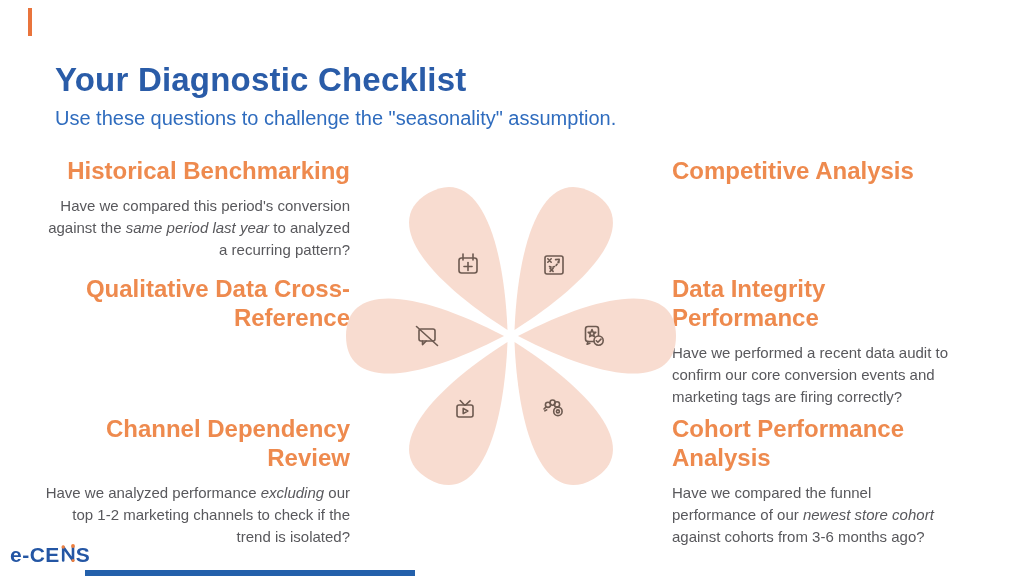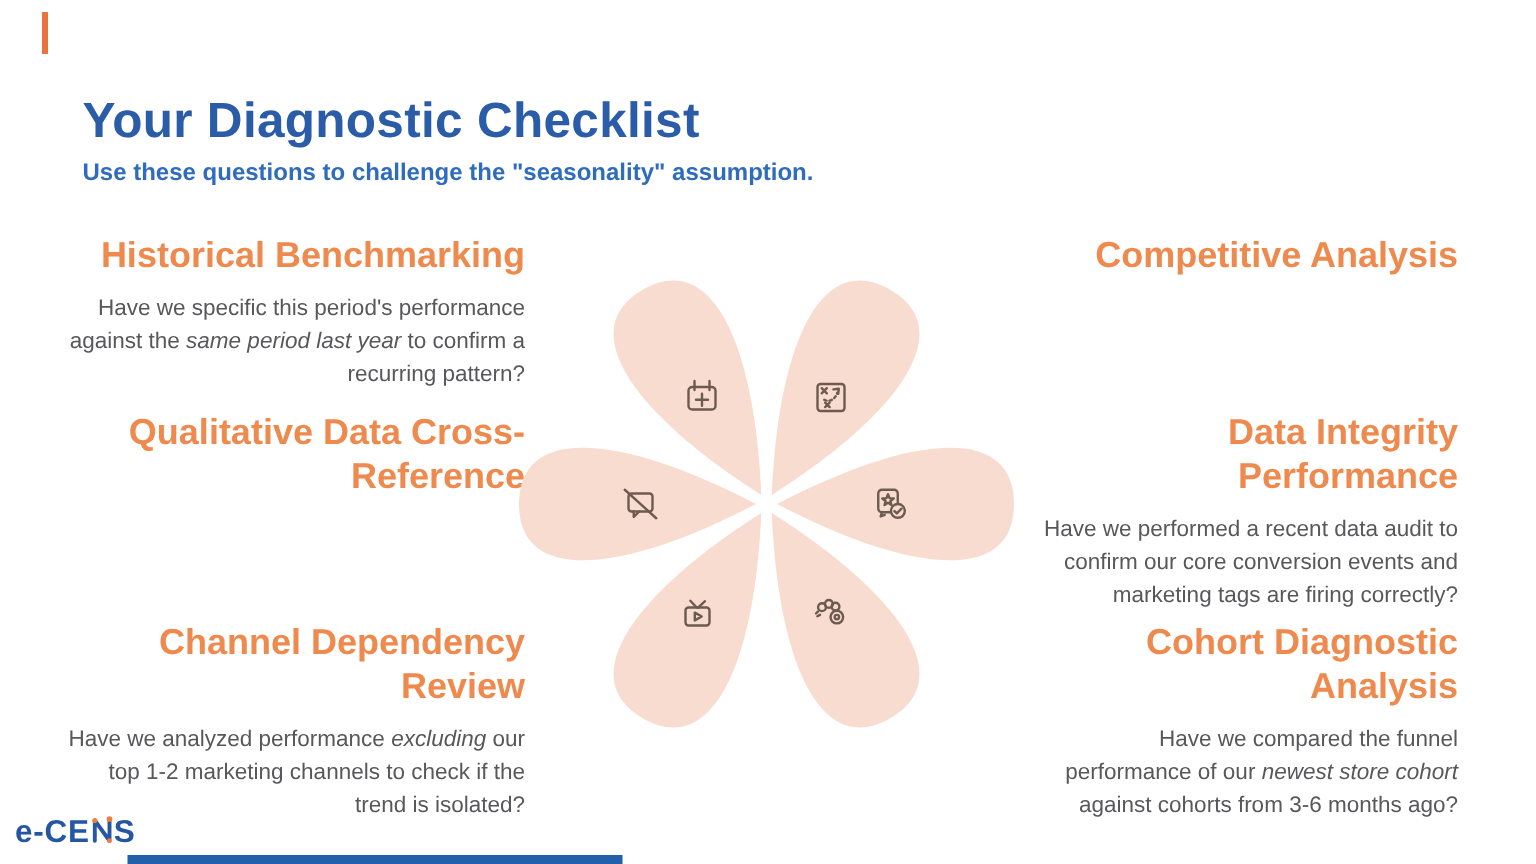--- a/index.html
+++ b/index.html
@@ -10,28 +10,28 @@
   *{box-sizing:border-box;margin:0;padding:0}
   html,body{width:1024px;height:576px}
   body{font-family:"Liberation Sans",sans-serif;background:#ffffff;position:relative;overflow:hidden}
   .stage{position:absolute;inset:0;width:868px;height:576px;background:#fff}
 
   .accent-tick{position:absolute;left:28px;top:8px;width:4px;height:28px;background:var(--accent-orange)}
   .accent-bar{position:absolute;left:85px;bottom:0;width:330px;height:6px;background:var(--accent-blue)}
 
   .header{position:absolute;left:55px;top:60px;width:900px}
   .title{font-size:33px;line-height:1.2;font-weight:700;color:var(--title-blue);letter-spacing:.2px}
-  .subtitle{margin-top:7px;font-size:16px;font-weight:700;color:var(--subtitle-blue)}
+  .subtitle{margin-top:7px;font-size:20px;font-weight:400;color:var(--subtitle-blue)}
 
   .blk{position:absolute}
   .blk h3{font-size:24px;font-weight:700;color:var(--heading-orange);line-height:1.2;margin-bottom:9px}
   .blk p{font-size:15px;line-height:1.47;color:var(--body-gray)}
   .blk p em{font-style:italic}
   .blk.left{left:45px;width:305px;text-align:right}
-  .blk.right{left:688px;width:284px;text-align:right}
+  .blk.right{left:672px;width:284px;text-align:left}
   .blk.r1{top:157px}.blk.r2{top:275px}.blk.r3{top:415px}
 
   .flower{position:absolute;left:341px;top:166px}
   .petal{fill:var(--petal)}
   .ic{stroke:var(--icon-stroke);fill:none;stroke-width:1.6;stroke-linecap:round;stroke-linejoin:round}
   .ic .fillpetal{fill:var(--petal)}
 
   .logo{position:absolute;left:10px;bottom:9px;display:flex;
         font-size:21px;font-weight:700;color:var(--logo-blue);letter-spacing:.5px}
   .logo svg{display:block;margin:0 0 0 1px}
@@ -46,39 +46,39 @@
   <div class="accent-tick"></div>
   <div class="accent-bar"></div>
 
   <div class="header">
     <div class="title">Your Diagnostic Checklist</div>
     <div class="subtitle">Use these questions to challenge the "seasonality" assumption.</div>
   </div>
 
   <div class="blk left r1">
     <h3>Historical Benchmarking</h3>
-    <p><span>Have we specific this period's performance against the </span><em>same period last year</em><span> to confirm a recurring pattern?</span></p>
+    <p><span>Have we compared this period's conversion against the </span><em>same period last year</em><span> to analyzed a recurring pattern?</span></p>
   </div>
   <div class="blk left r2">
     <h3>Qualitative Data Cross-Reference</h3>
   </div>
   <div class="blk left r3">
     <h3>Channel Dependency Review</h3>
     <p><span>Have we analyzed performance </span><em>excluding</em><span> our top 1-2 marketing channels to check if the trend is isolated?</span></p>
   </div>
 
   <div class="blk right r1">
     <h3>Competitive Analysis</h3>
   </div>
   <div class="blk right r2">
     <h3>Data Integrity Performance</h3>
     <p><span>Have we performed a recent data audit to confirm our core conversion events and marketing tags are firing correctly?</span><em></em><span></span></p>
   </div>
   <div class="blk right r3">
-    <h3>Cohort Diagnostic Analysis</h3>
+    <h3>Cohort Performance Analysis</h3>
     <p><span>Have we compared the funnel performance of our </span><em>newest store cohort</em><span> against cohorts from 3-6 months ago?</span></p>
   </div>
 
   <svg class="flower" width="340" height="340" viewBox="-170 -170 340 340">
     <g>
       <path class="petal" transform="rotate(0) translate(7 0)" d="M0 0 C88 -46 158 -54 158 0 C158 54 88 46 0 0 Z"></path>
       <path class="petal" transform="rotate(60) translate(7 0)" d="M0 0 C88 -46 158 -54 158 0 C158 54 88 46 0 0 Z"></path>
       <path class="petal" transform="rotate(120) translate(7 0)" d="M0 0 C88 -46 158 -54 158 0 C158 54 88 46 0 0 Z"></path>
       <path class="petal" transform="rotate(180) translate(7 0)" d="M0 0 C88 -46 158 -54 158 0 C158 54 88 46 0 0 Z"></path>
       <path class="petal" transform="rotate(240) translate(7 0)" d="M0 0 C88 -46 158 -54 158 0 C158 54 88 46 0 0 Z"></path>

